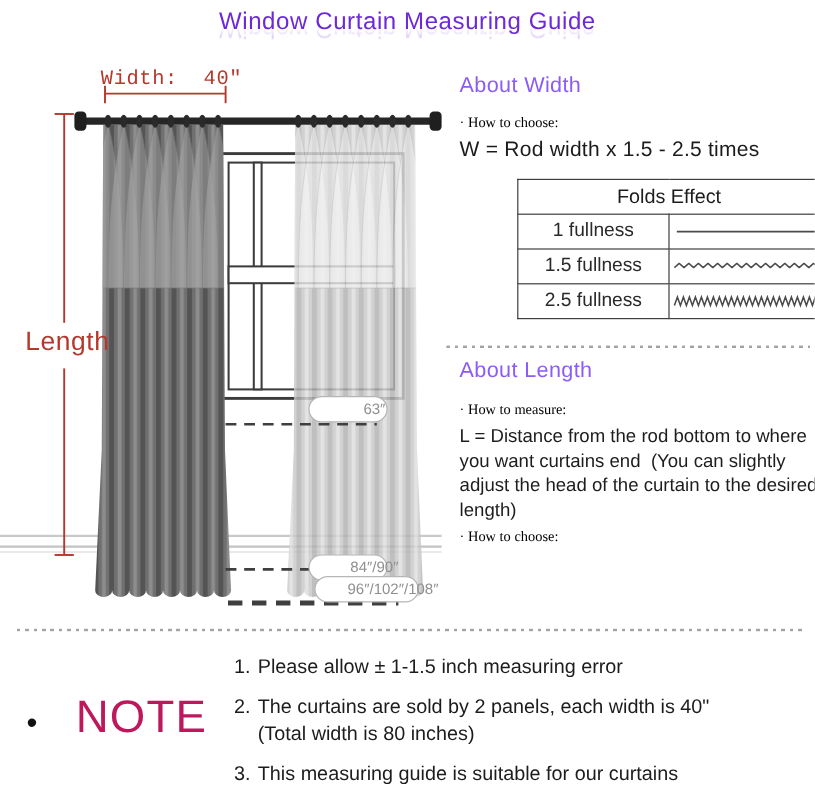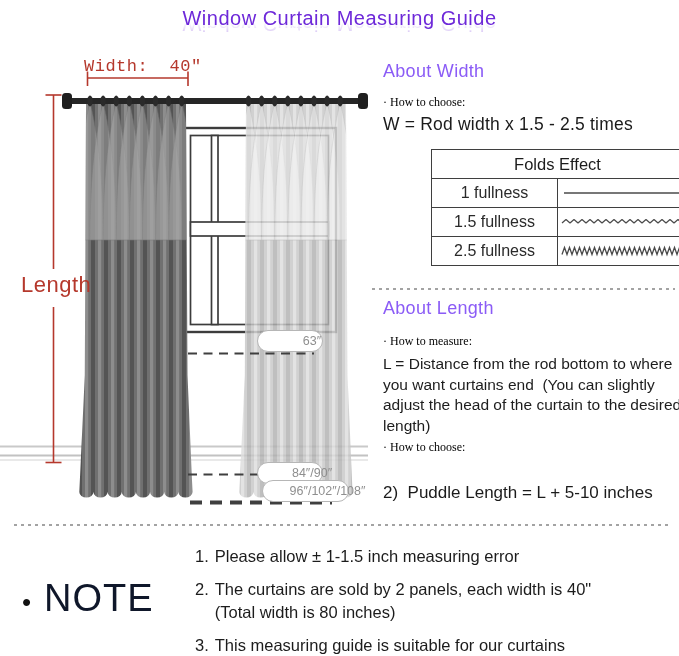--- a/index.html
+++ b/index.html
@@ -63,21 +63,21 @@
   table.folds svg { display:block; margin:0 auto; }
 
   
   .dashed-sep { height:2px; background:repeating-linear-gradient(90deg,#a3a3a3 0 3px, transparent 3px 7px); }
   .sep-1 { left:372px; top:288px; width:303px; }
   .sep-2 { left:14px;  top:524px; width:657px; }
 
   
   .note-head { left:22px; top:577px; display:flex; align-items:center; }
   .note-bullet { font-size:26px; color:#111; margin-right:13px; line-height:1; padding-top:6px; }
-  .note-word { font-size:38px; color:#0f172a; letter-spacing:1px; }
+  .note-word { font-size:38px; color:#be185d; letter-spacing:1px;margin-left:19px; }
   .note-item { left:195px; width:472px; display:flex; font-size:16.5px; line-height:23px; color:#1c1c1c; }
   .note-item .num { margin-right:6px; }
   .note-item .txt { white-space:pre-line; }
   .note-1 { top:545px; }
   .note-2 { top:578px; }
   .note-3 { top:634px; }
 </style>
 </head>
 <body>
 
@@ -235,21 +235,20 @@
     </tr>
   </tbody>
     </table>
 
   <div class="abs dashed-sep sep-1"></div>
 
   <div class="abs sub sub-measure-l">· How to measure:</div>
   <div class="abs h2 h2-length">About Length</div>
   <div class="abs para">L = Distance from the rod bottom to where you want curtains end  (You can slightly adjust the head of the curtain to the desired length)</div>
   <div class="abs sub sub-choose-l">· How to choose:</div>
-  <div class="abs choice choice-2">2)  Puddle Length = L + 5-10 inches</div>
 
   <div class="abs dashed-sep sep-2"></div>
 
   <div class="abs note-head">
     <span class="note-bullet">•</span>
     <span class="note-word">NOTE</span>
   </div>
   <div class="abs note-item note-1">
     <span class="num">1.</span>
     <span class="txt">Please allow ± 1-1.5 inch measuring error</span>

